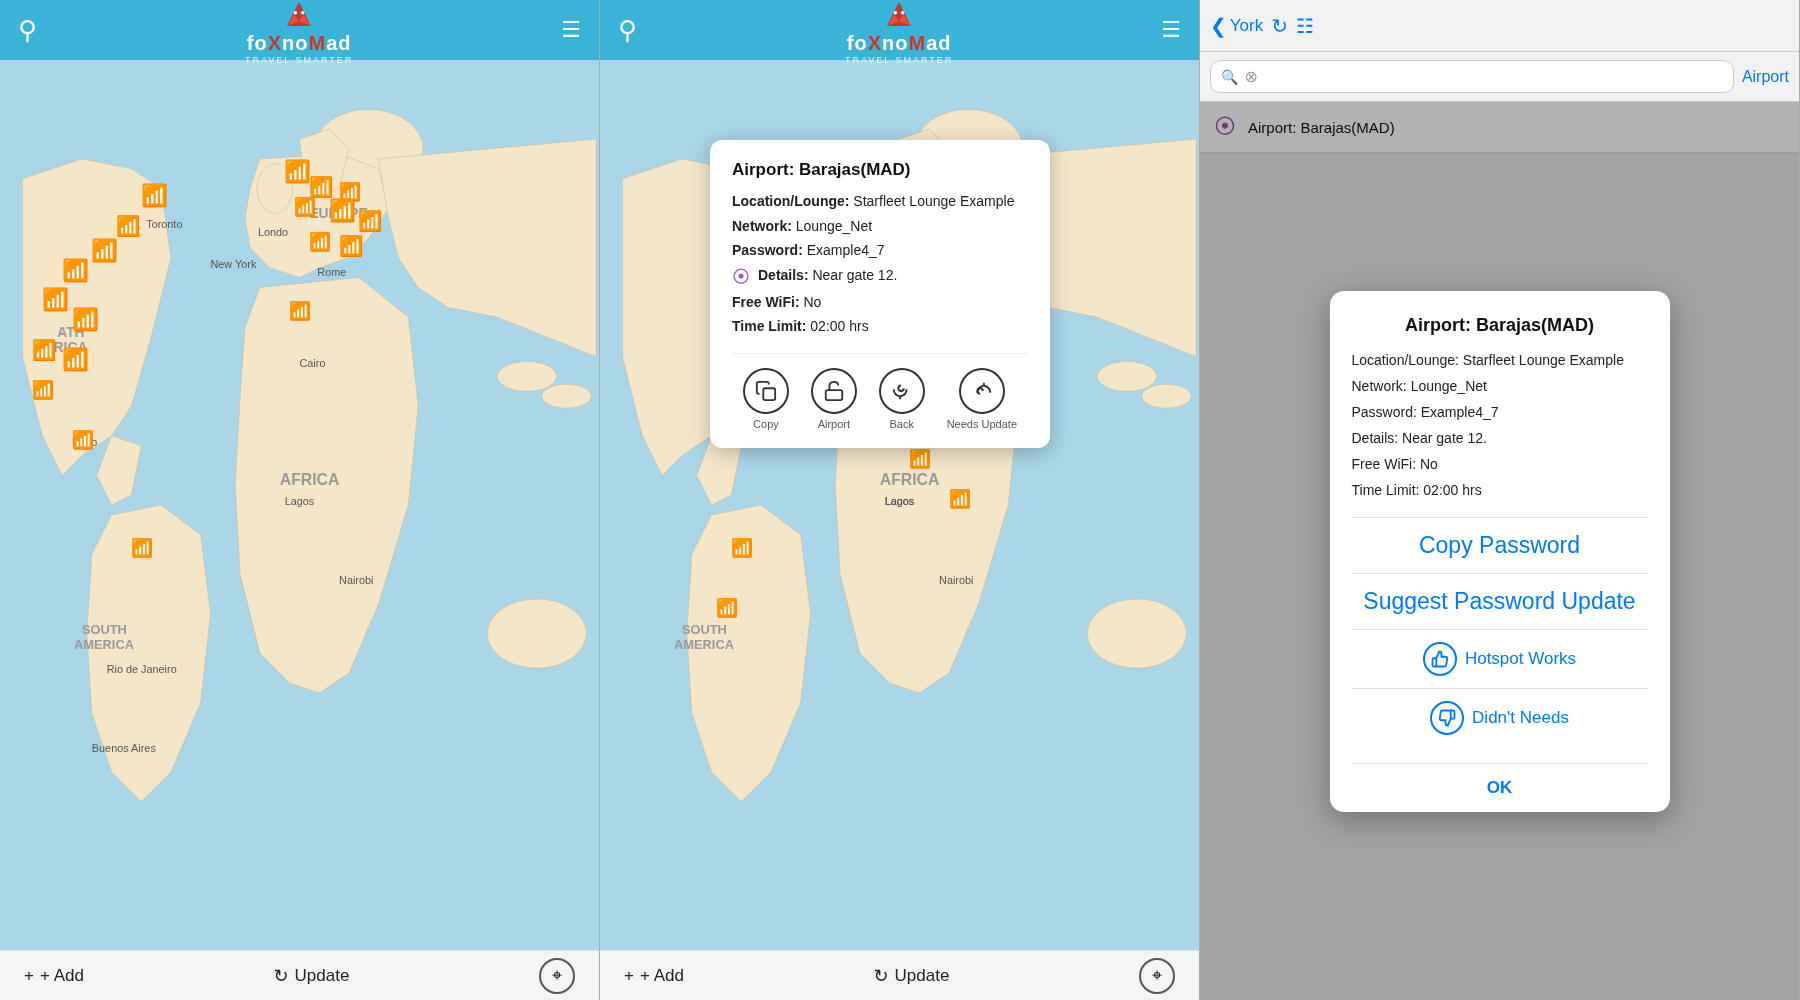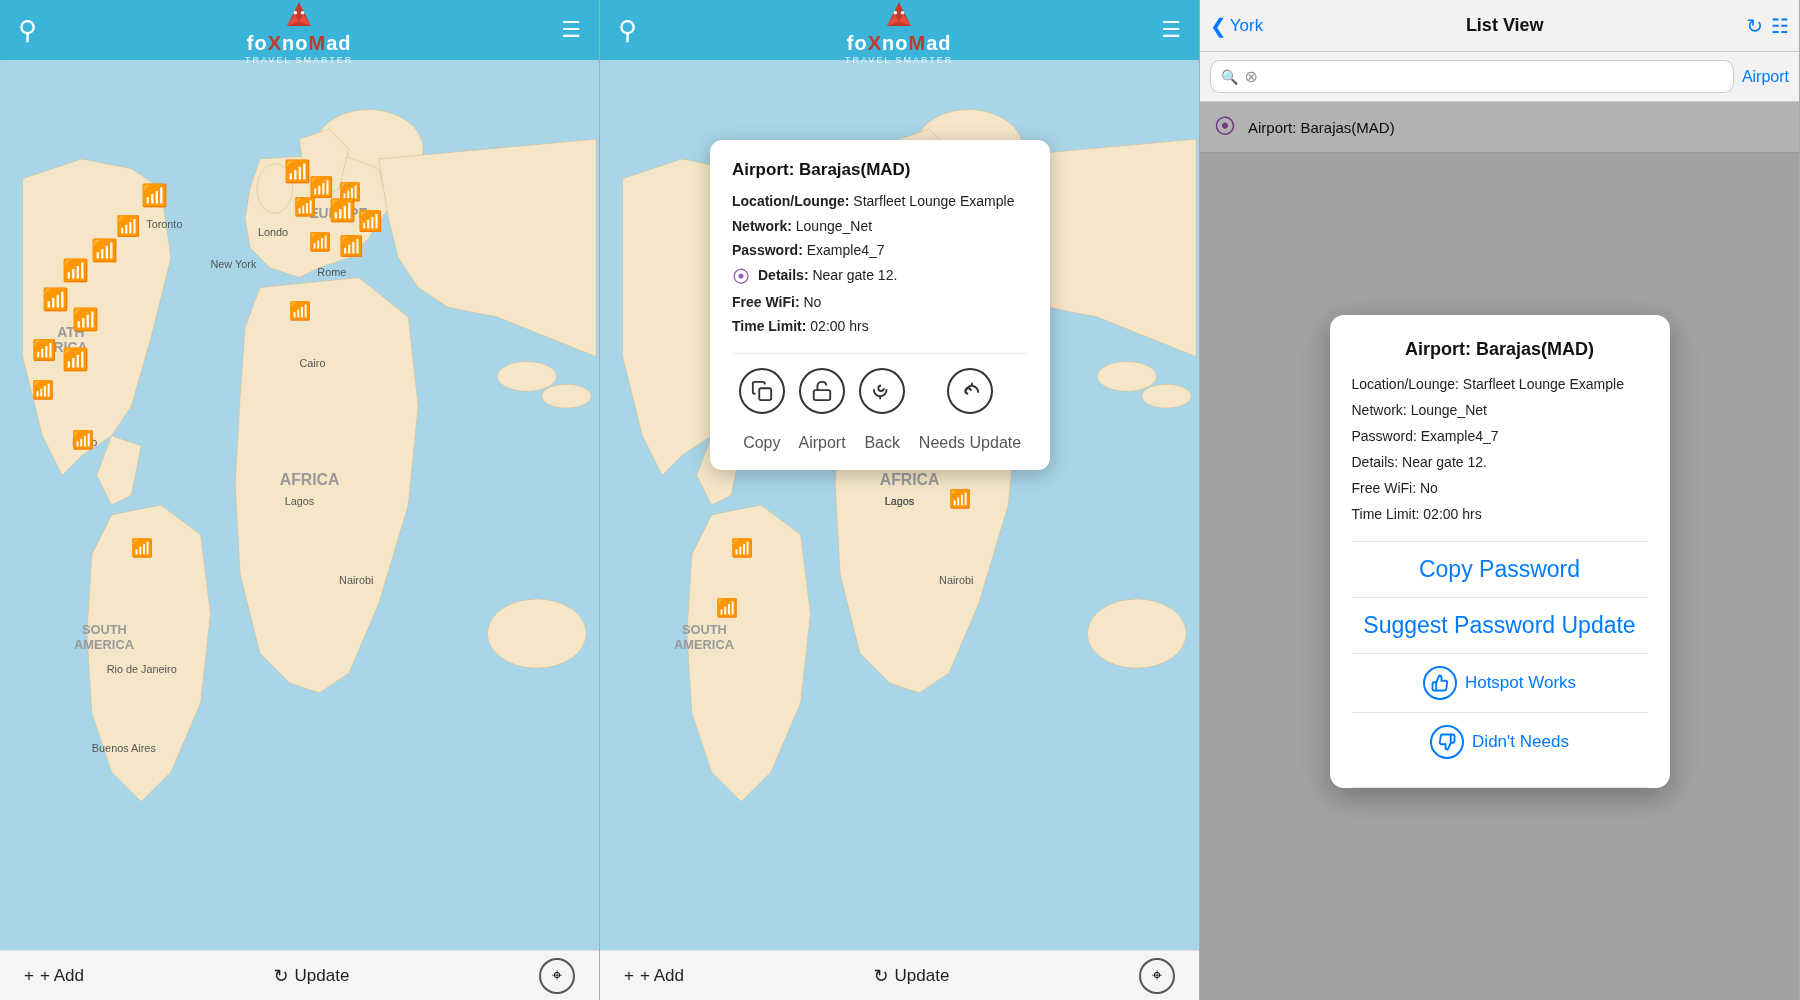--- a/index.html
+++ b/index.html
@@ -140,24 +140,23 @@
       width: 46px;
       height: 46px;
       border: 2px solid #333;
       border-radius: 50%;
       display: flex;
       align-items: center;
       justify-content: center;
       font-size: 20px;
     }
     .popup-icon-label {
-      font-size: 16px;
+      font-size: 11px;
       color: #555;
       text-align: center;
-      margin-top: 16px;
     }
 
     
     .panel3 {
       background: #e8e8e8;
     }
 
     
     .ios-nav {
       background: #f2f2f2;
@@ -663,21 +662,20 @@
   </div>
 </div>
 
 <div class="panel panel3">
 
   <div class="ios-nav">
     <button class="ios-back-btn">
       <span style="font-size:20px;">❮</span>
       <span>York</span>
     </button>
-    <span class="ios-nav-title">List View</span>
     <span class="ios-nav-refresh">↻</span>
     <span class="ios-nav-bookmark">☷</span>
   </div>
 
   <div class="ios-search-bar">
     <div class="ios-search-input-wrap">
       <span style="color:#999;font-size:14px;">🔍</span>
       <span class="ios-search-clear">⊗</span>
     </div>
     <button class="ios-cancel-btn">Airport</button>
@@ -725,16 +723,17 @@
         <div class="modal-action-with-icon" style="border-bottom:none;">
           <div class="modal-action-icon">
             <svg width="18" height="18" viewBox="0 0 24 24" fill="none" stroke="#007aff" stroke-width="2.5">
               <path d="M10 15v4a3 3 0 0 0 3 3l4-9V2H5.72a2 2 0 0 0-2 1.7l-1.38 9a2 2 0 0 0 2 2.3z"></path>
               <path d="M17 2h2.67A2.31 2.31 0 0 1 22 4v7a2.31 2.31 0 0 1-2.33 2H17"></path>
             </svg>
           </div>
           <span class="modal-action-text">Didn't Needs</span>
         </div>
         <div class="modal-divider"></div>
+        <button class="modal-ok-btn">OK</button>
       </div>
     </div>
   </div>
 </div>
 
 </body></html>

